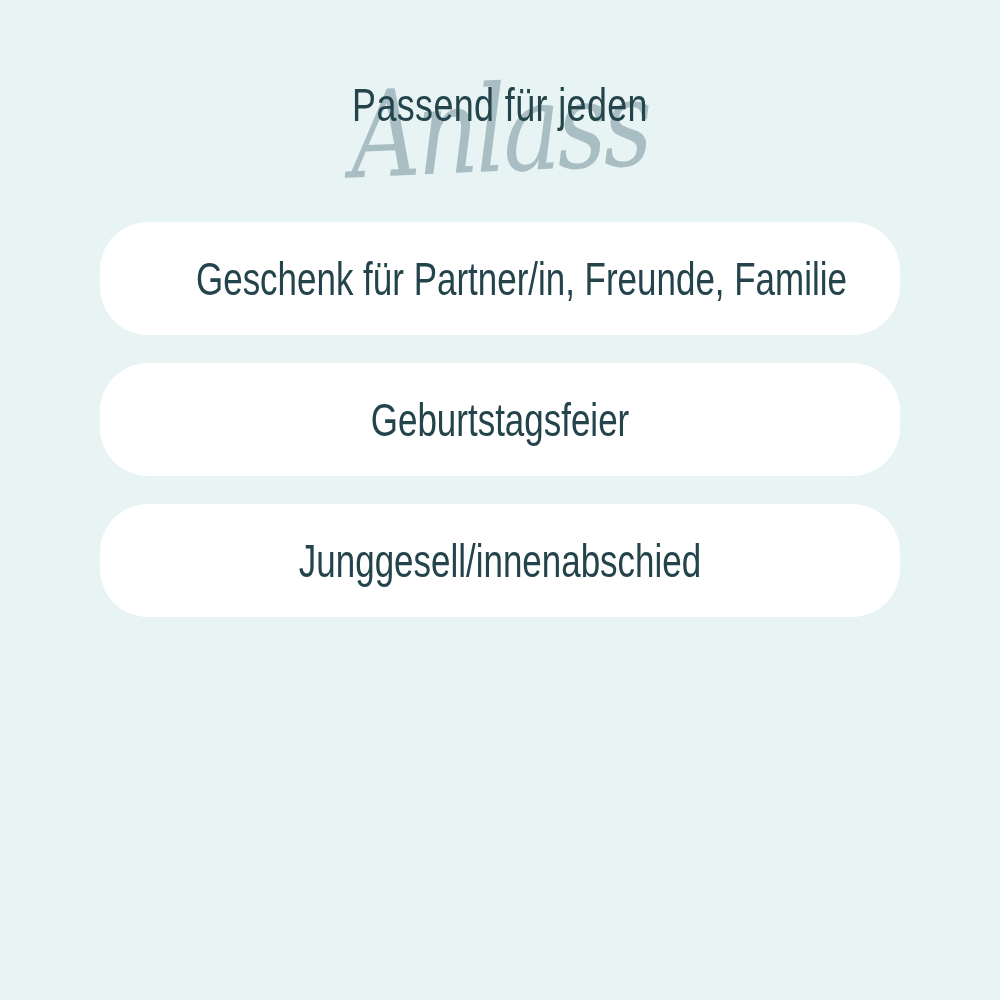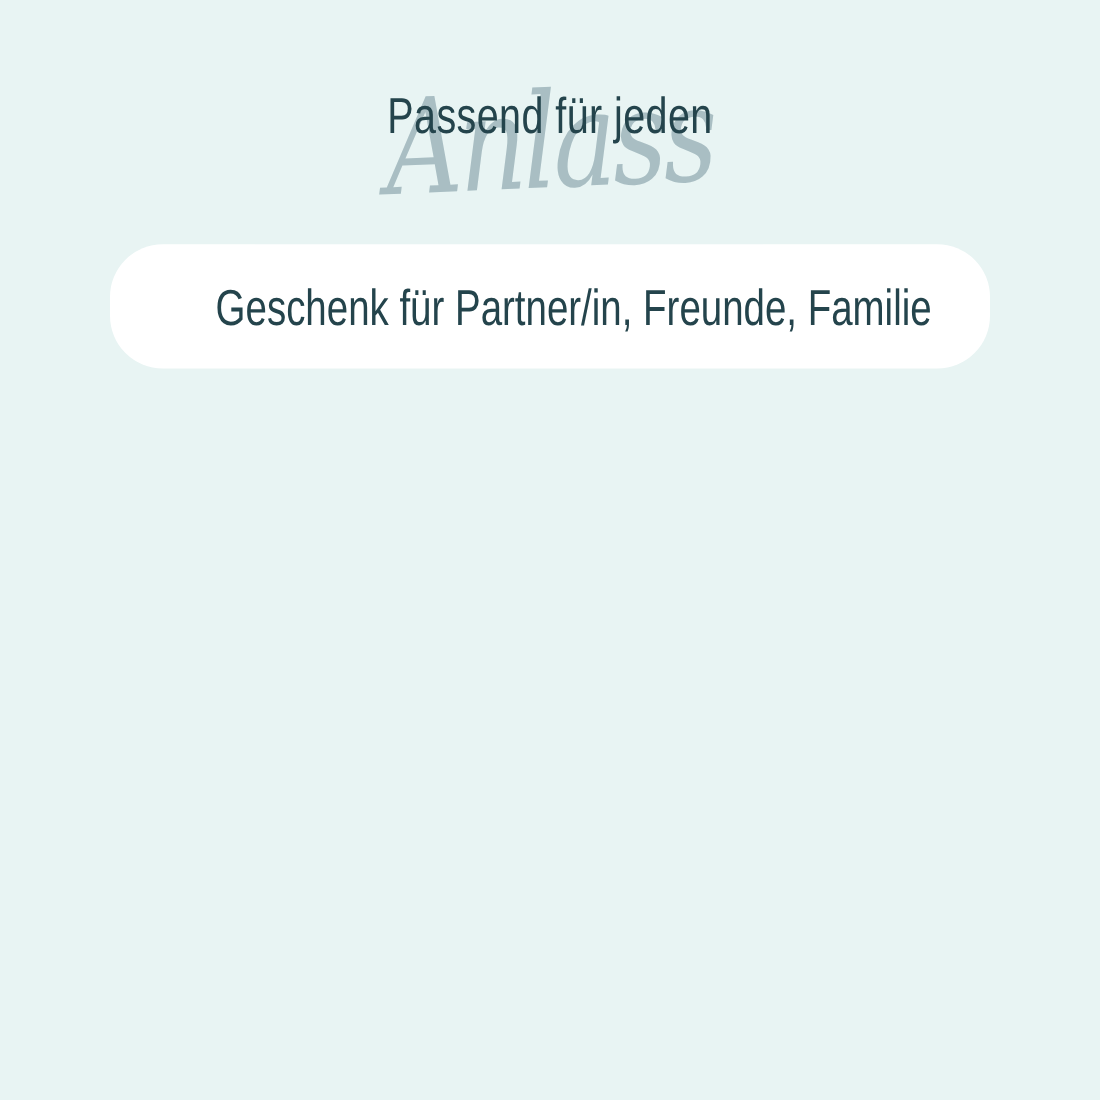--- a/index.html
+++ b/index.html
@@ -90,15 +90,21 @@
 
   <div class="header">
     <div class="script-word">Anlass</div>
     <div class="title-line">Passend für jeden</div>
   </div>
 
   <div class="cards">
     <div class="card">
       <span class="card-label">Geschenk für Partner/in, Freunde, Familie</span>
     </div>
+    <div class="card">
+      <span class="card-label">Geburtstagsfeier</span>
+    </div>
+    <div class="card">
+      <span class="card-label">Junggesell/innenabschied</span>
+    </div>
   </div>
 
 </div>
 
 </body></html>

